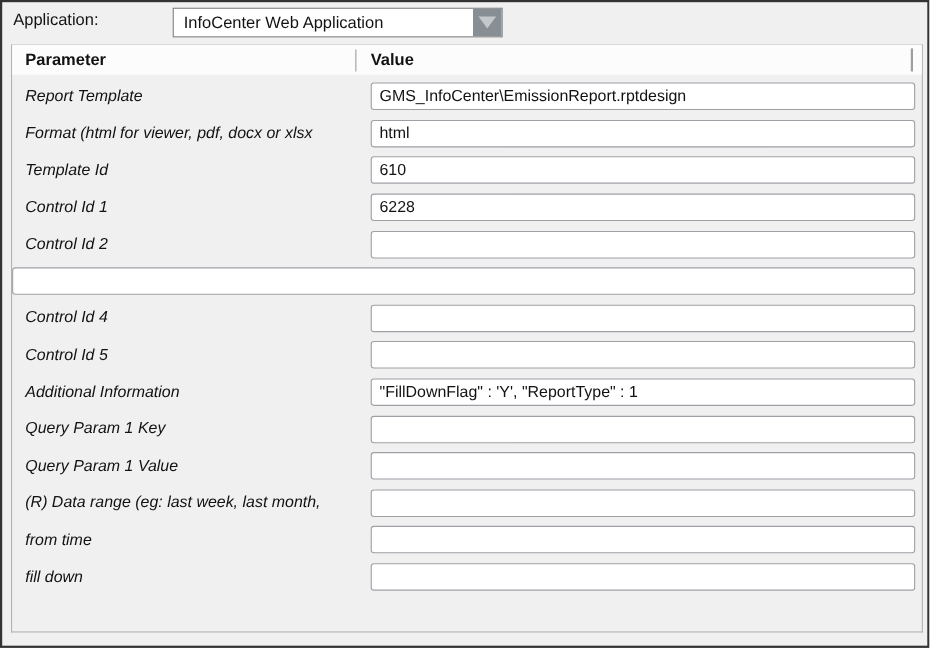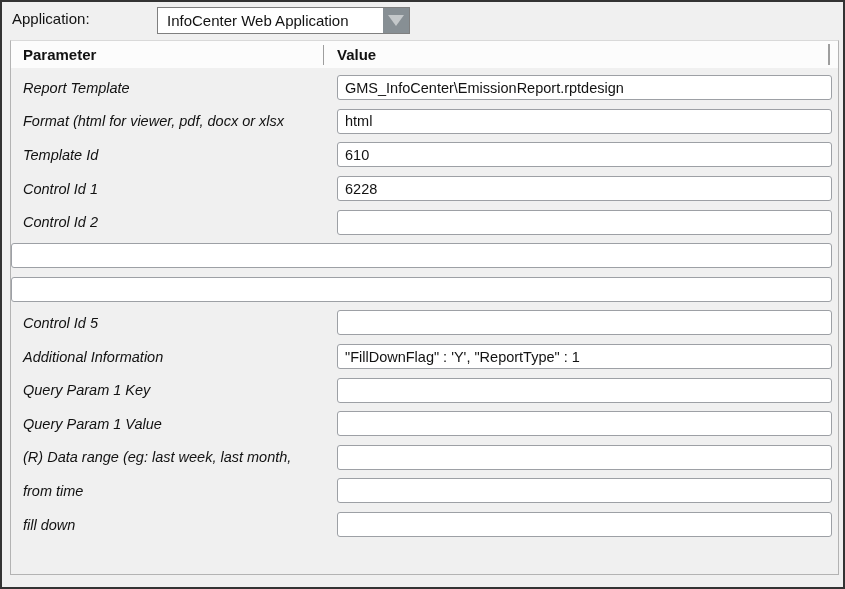--- a/index.html
+++ b/index.html
@@ -33,21 +33,21 @@
   .topbar{
     position:absolute;left:0;top:0;right:12px;height:38px;
     display:flex;align-items:center;
   }
   .app-label{
     position:absolute;left:10px;top:8px;
     font-size:15px;
   }
   .dropdown{
     position:absolute;left:155px;top:5px;
-    width:253px;height:27px;
+    width:300px;height:27px;
     background:var(--input-bg);
     border:1px solid var(--dd-border);
     display:flex;align-items:stretch;
     cursor:default;
   }
   .dropdown-text{
     flex:1;
     font-size:15px;
     line-height:25px;
     padding-left:9px;
@@ -186,20 +186,21 @@
     </span>
   </div>
 
   <div class="prow">
     <span class="prow-inputwrap">
       <input type="text" aria-label="Control Id 3" style="">
     </span>
   </div>
 
   <div class="prow">
+    <span class="prow-label">Control Id 4</span>
     <span class="prow-inputwrap">
       <input type="text" aria-label="Control Id 4" style="">
     </span>
   </div>
 
   <div class="prow">
     <span class="prow-label">Control Id 5</span>
     <span class="prow-inputwrap">
       <input type="text" aria-label="Control Id 5" style="">
     </span>

